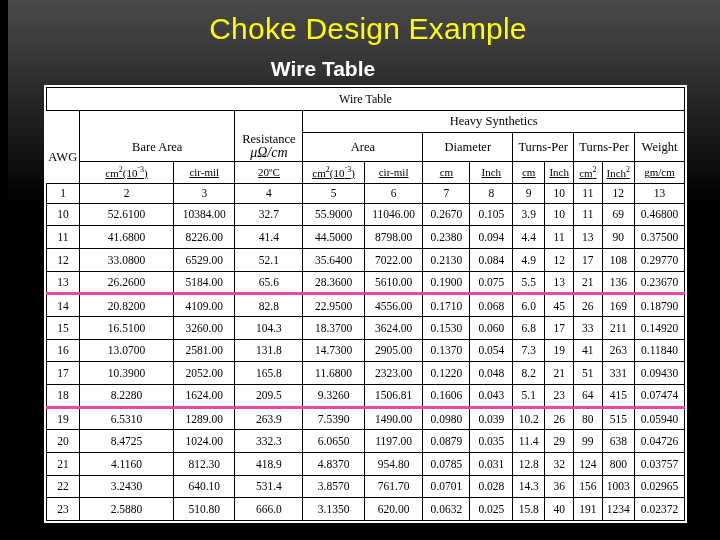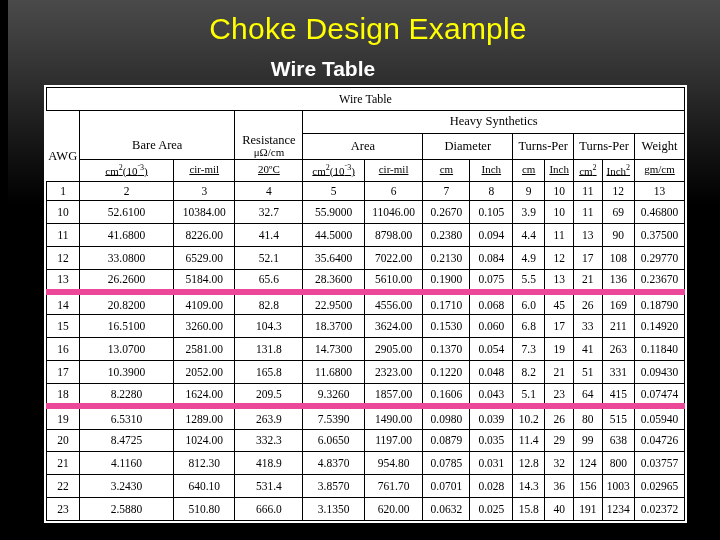--- a/index.html
+++ b/index.html
@@ -136,24 +136,24 @@
     text-align: center;
     border-left: 1px solid #000;
     border-right: none;
     border-top: none;
     border-bottom: none;
   }
   td.last {
     border-right: 1px solid #000;
   }
 
-  tr.sep td { border-top: 6px solid #ec4899; border-radius: 8px; }
+  tr.sep td { border-top: 3px solid #ec4899; border-radius: 8px; }
   tr.datarow:last-child td { border-bottom: 1px solid #000; }
 
-  .resist-sub { font-size: 11px; display: block; }
+  .resist-sub { font-size: 14px; display: block; font-style: italic; }
 </style>
 </head>
 <body>
 
 <div id="slide">
 
   <div id="title">Choke Design Example</div>
   <div id="subtitle">Wire Table</div>
 
   <div id="table-wrap">
@@ -351,21 +351,21 @@
             <td class="num">51</td>
             <td class="num">331</td>
             <td class="num last">0.09430</td>
           </tr>
           <tr class="datarow">
             <td class="awg">18</td>
             <td class="num">8.2280</td>
             <td class="num">1624.00</td>
             <td class="num">209.5</td>
             <td class="num">9.3260</td>
-            <td class="num">1857.00</td>
+            <td class="num">1506.81</td>
             <td class="num">0.1606</td>
             <td class="num">0.043</td>
             <td class="num">5.1</td>
             <td class="num">23</td>
             <td class="num">64</td>
             <td class="num">415</td>
             <td class="num last">0.07474</td>
           </tr>
           <tr class="datarow sep">
             <td class="awg">19</td>

